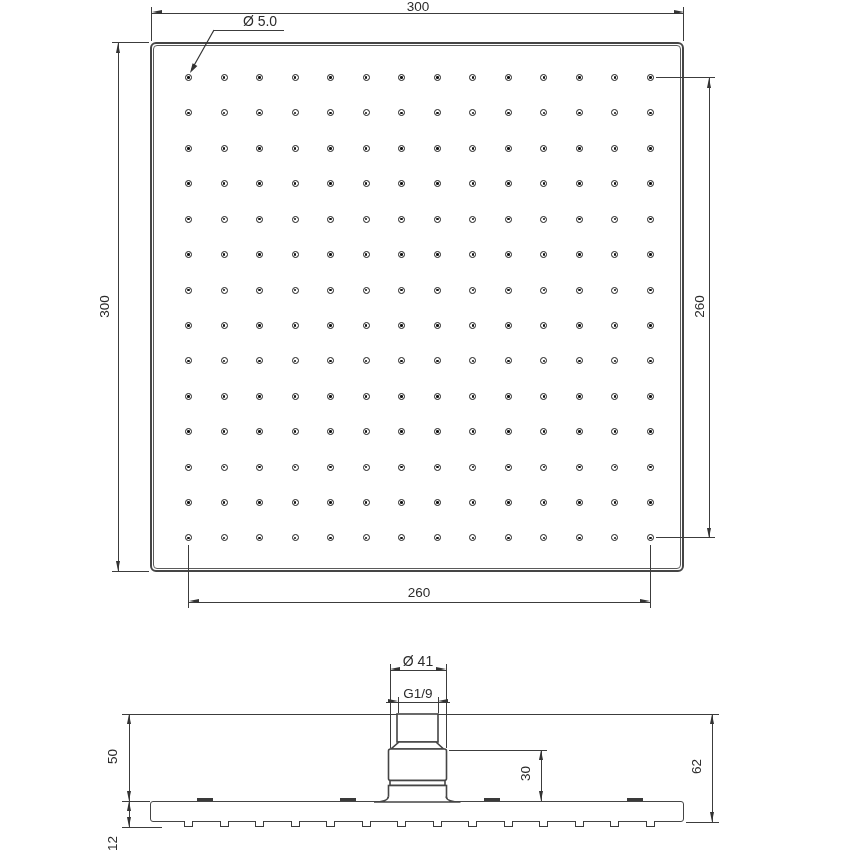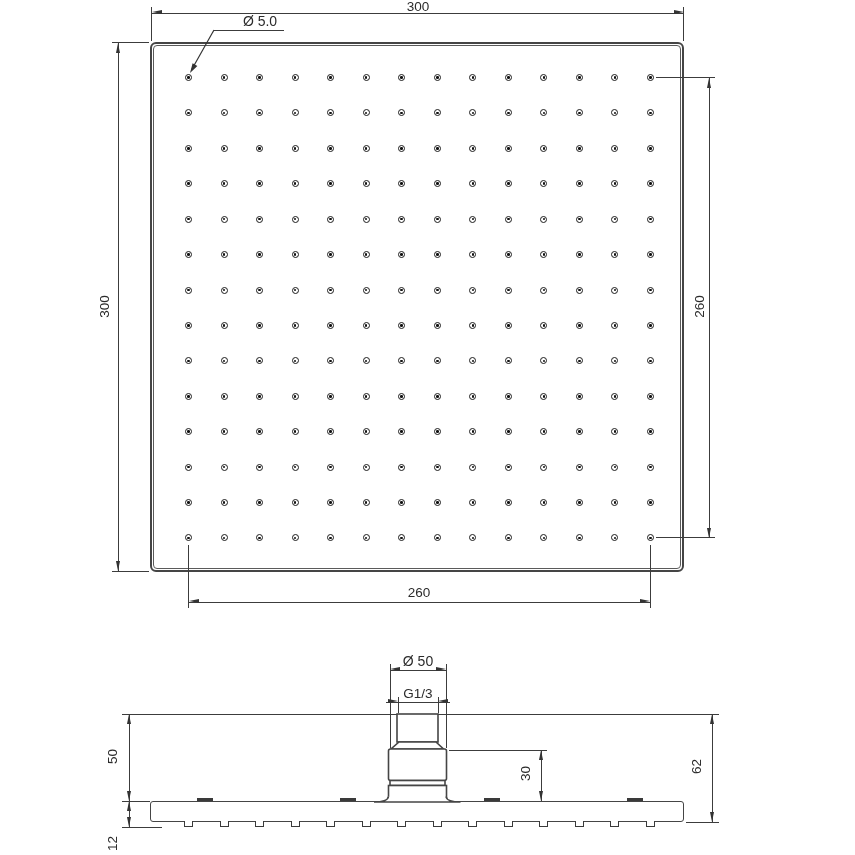--- a/index.html
+++ b/index.html
@@ -722,30 +722,30 @@
         <path d="M20.5,84.5 C20,88 14,90 6,90 L92.5,90 C84.5,90 78.5,88 78,84.5"></path>
       </g>
     </svg>
 
     <div>
       <div class="vline" style="left:390px;top:664px;height:84px;"></div>
       <div class="vline" style="left:445.5px;top:664px;height:84px;"></div>
       <div class="hline" style="left:390px;top:670px;width:56px;"></div>
       <div class="arr arr-l" style="left:390px;top:667.2px;"></div>
       <div class="arr arr-r" style="left:436px;top:667.2px;"></div>
-      <div class="dimtext" style="left:394px;top:655px;width:48px;font-size:14px;">Ø 50</div>
+      <div class="dimtext" style="left:394px;top:655px;width:48px;font-size:14px;">Ø 41</div>
     </div>
 
     <div>
       <div class="vline" style="left:397.5px;top:697px;height:16px;"></div>
       <div class="vline" style="left:438px;top:697px;height:16px;"></div>
       <div class="hline" style="left:386px;top:702px;width:64px;"></div>
       <div class="arr arr-r" style="left:387.5px;top:699.2px;"></div>
       <div class="arr arr-l" style="left:438px;top:699.2px;"></div>
-      <div class="dimtext" style="left:394px;top:687px;width:48px;">G1/3</div>
+      <div class="dimtext" style="left:394px;top:687px;width:48px;">G1/9</div>
     </div>
 
     <div>
       <div class="vline" style="left:129px;top:714px;height:87px;"></div>
       <div class="arr arr-u" style="left:126.7px;top:714px;"></div>
       <div class="arr arr-d" style="left:126.7px;top:791px;"></div>
       <div class="hline" style="left:122px;top:801px;width:28px;"></div>
       <div class="dimtext vtext" style="left:92px;top:750px;width:40px;">50</div>
     </div>
 

